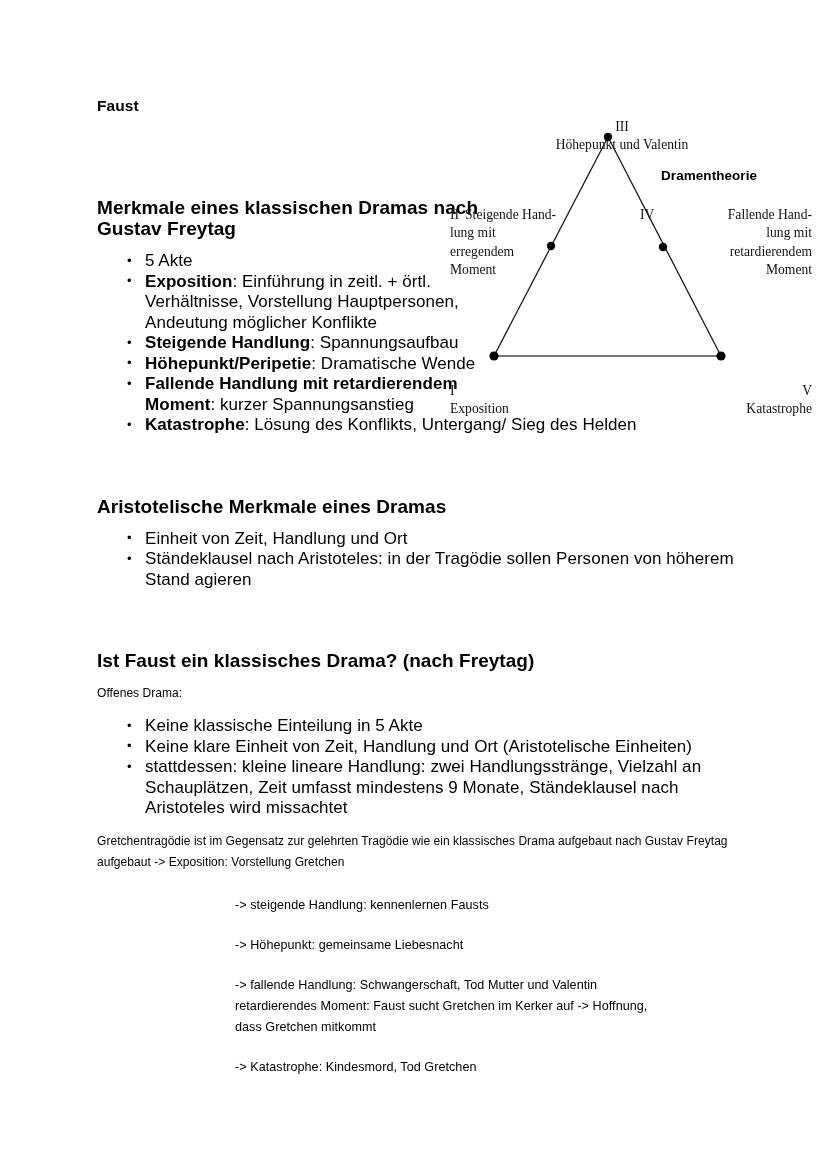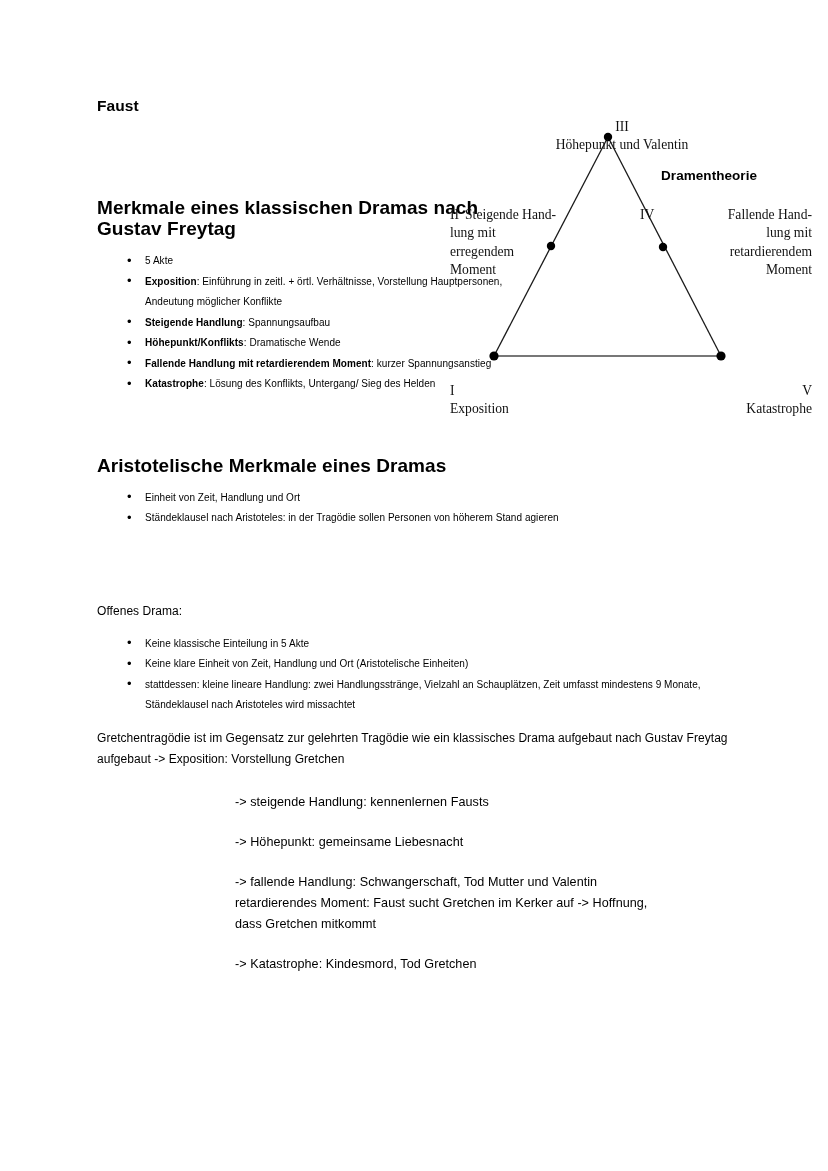--- a/index.html
+++ b/index.html
@@ -63,21 +63,21 @@
   }
 
   ul.bullets {
     list-style: none;
     margin: 0;
     padding: 0;
   }
   ul.bullets > li {
     position: relative;
     padding-left: 48px;
-    font-size: 10px;
+    font-size: 17px;
     line-height: 20.5px;
     letter-spacing: 0.05px;
   }
   ul.bullets > li::before {
     content: "\2022";
     position: absolute;
     left: 30px;
     top: -0.5px;
     font-size: 13px;
     line-height: 20.5px;
@@ -164,40 +164,41 @@
     <div class="spacer-sm"></div>
 
     <h3 class="h3">Merkmale eines klassischen Dramas nach Gustav Freytag</h3>
 
     <div class="spacer-sm"></div>
 
     <ul class="bullets">
       <li class="narrow-li"><span>5 Akte</span></li>
       <li class="narrow-li"><b>Exposition</b><span>: Einführung  in zeitl. + örtl. Verhältnisse,  Vorstellung  Hauptpersonen, Andeutung  möglicher Konflikte</span></li>
       <li class="narrow-li"><b>Steigende Handlung</b><span>: Spannungsaufbau</span></li>
-      <li class="narrow-li"><b>Höhepunkt/Konflikts</b><span>: Dramatische Wende</span></li>
+      <li class="narrow-li"><b>Höhepunkt/Peripetie</b><span>: Dramatische Wende</span></li>
       <li class="narrow-li"><b>Fallende Handlung mit retardierendem Moment</b><span>: kurzer Spannungsanstieg</span></li>
       <li><b>Katastrophe</b><span>: Lösung  des Konflikts,  Untergang/ Sieg des Helden</span></li>
     </ul>
 
     <div class="spacer-lg"></div>
     <div class="spacer-md"></div>
 
     <h3 class="h3 wide">Aristotelische  Merkmale eines Dramas</h3>
 
     <div class="spacer-sm"></div>
 
     <ul class="bullets">
       <li><span>Einheit von Zeit, Handlung  und Ort</span></li>
       <li><span>Ständeklausel  nach Aristoteles: in der Tragödie sollen  Personen von höherem Stand agieren</span></li>
     </ul>
 
     <div class="spacer-lg"></div>
     <div class="spacer-md"></div>
 
+    <h3 class="h3 wide">Ist Faust ein klassisches Drama? (nach Freytag)</h3>
 
     <div class="spacer-sm"></div>
 
     <p class="para">Offenes Drama:</p>
 
     <div class="spacer-sm"></div>
 
     <ul class="bullets">
       <li><span>Keine klassische Einteilung in 5 Akte</span></li>
       <li><span>Keine klare Einheit von Zeit, Handlung  und Ort (Aristotelische  Einheiten)</span></li>

